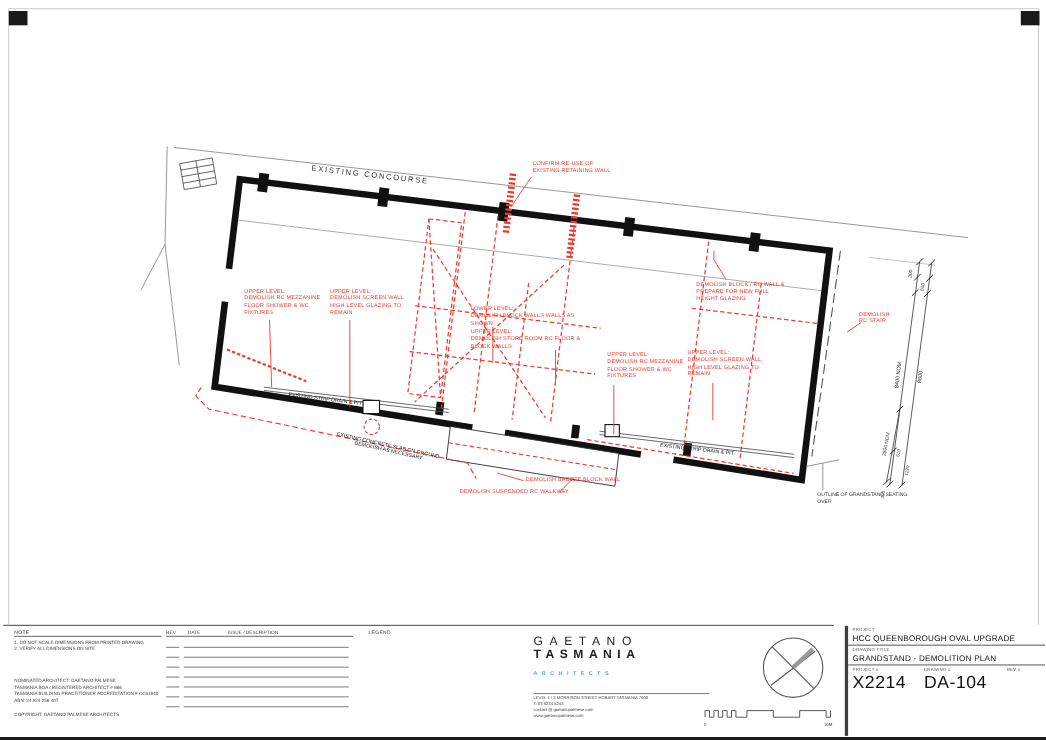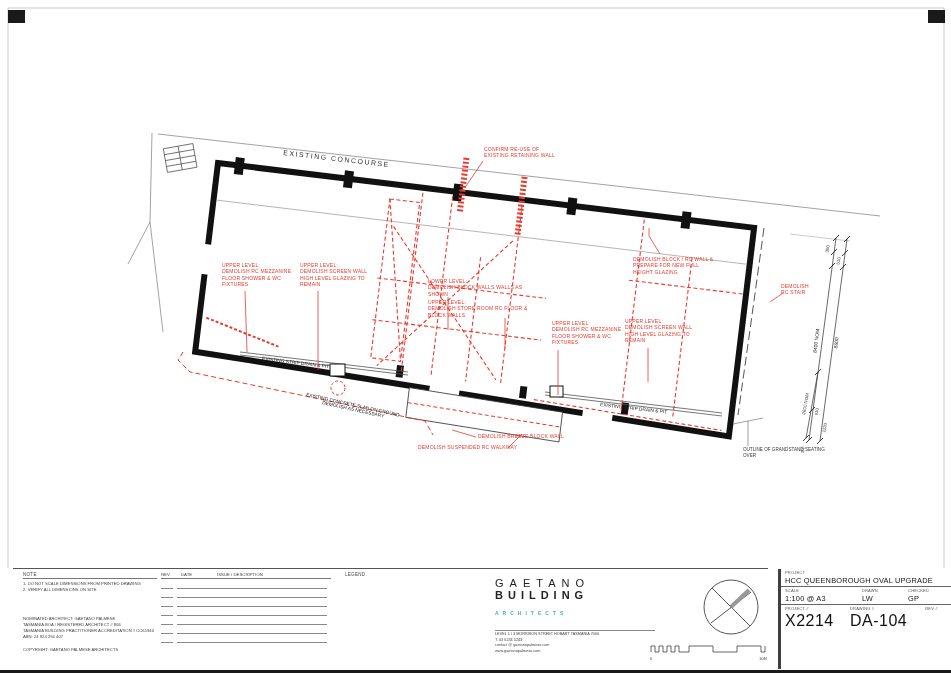--- a/index.html
+++ b/index.html
@@ -7,21 +7,21 @@
            font-family:"Liberation Sans", sans-serif; overflow:hidden; }
   svg text { font-family:"Liberation Sans", sans-serif; }
 
   
   .note-red { position:absolute; color:#e83a2f; font-size:5px; line-height:1.25;
               white-space:pre-line; letter-spacing:.2px; }
   .note-blk { position:absolute; color:#3a3a3a; font-size:4.6px; line-height:1.3;
               white-space:pre-line; }
 
   
-  .strip { position:absolute; left:13px; top:568px; width:755px; height:102px;
+  .strip { position:absolute; left:3px; top:568px; width:755px; height:102px;
            border-top:1px solid #555; background:#fff; }
   .bottom-bar { position:absolute; left:0; top:670px; width:951px; height:3px; background:#1a1a1a; }
   .corner-mark { position:absolute; background:#1a1a1a; }
 
   .s-notes { position:absolute; left:10px; top:3px; width:136px; color:#444; }
   .s-notes .hd { font-size:4.5px; letter-spacing:.3px; border-bottom:1px solid #777; width:134px; padding-bottom:1px; margin-bottom:2px;}
   .s-notes .ln { font-size:4.2px; line-height:1.5; }
   .s-notes .gap { height:22px; }
   .s-notes .gap2 { height:6px; }
 
@@ -285,21 +285,21 @@
           <div class="rev-row"></div>
       </div>
     </div>
 
     <div class="s-legend">
       <div class="hd">LEGEND</div>
     </div>
 
     <div class="s-arch">
       <div class="arch-n1">GAETANO</div>
-      <div class="arch-n2">BUILDING</div>
+      <div class="arch-n2">TASMANIA</div>
       <div class="arch-sub">ARCHITECTS</div>
       <div class="arch-addr">
         <div>LEVEL 1 / 3 MORRISON STREET    HOBART    TASMANIA    7000</div>
         <div>T.   03 6234 5243</div>
         <div>contact @ gaetanopalmese.com</div>
         <div>www.gaetanopalmese.com</div>
       </div>
     </div>
 
     <div class="s-northscale">
@@ -316,33 +316,23 @@
         <text x="637" y="659" font-size="4" fill="#444">0</text>
         <text x="746" y="659" font-size="4" fill="#444">10M</text>
       </svg>
     </div>
 
     <div class="s-title">
       <div class="tb-row">
         <div class="tb-label">PROJECT</div>
         <div class="tb-value">HCC QUEENBOROUGH OVAL UPGRADE</div>
       </div>
-      <div class="tb-row tb-cols">
-        <div class="tb-col-scale">
-          <div class="tb-label">SCALE</div>
-          <div class="tb-value">1:100 @ A3</div>
-        </div>
-        <div class="tb-col-drawn">
-          <div class="tb-label">DRAWN</div>
-          <div class="tb-value">LW</div>
-        </div>
-        <div class="tb-col-checked">
-          <div class="tb-label">CHECKED</div>
-          <div class="tb-value">GP</div>
-        </div>
+      <div class="tb-row">
+        <div class="tb-label">DRAWING TITLE</div>
+        <div class="tb-value">GRANDSTAND - DEMOLITION PLAN</div>
       </div>
       <div class="tb-row tb-cols" style="border-bottom:none;">
         <div class="tb-col-pno">
           <div class="tb-label">PROJECT #</div>
           <div class="tb-big">X2214</div>
         </div>
         <div class="tb-col-dno">
           <div class="tb-label">DRAWING #</div>
           <div class="tb-big">DA-104</div>
         </div>

